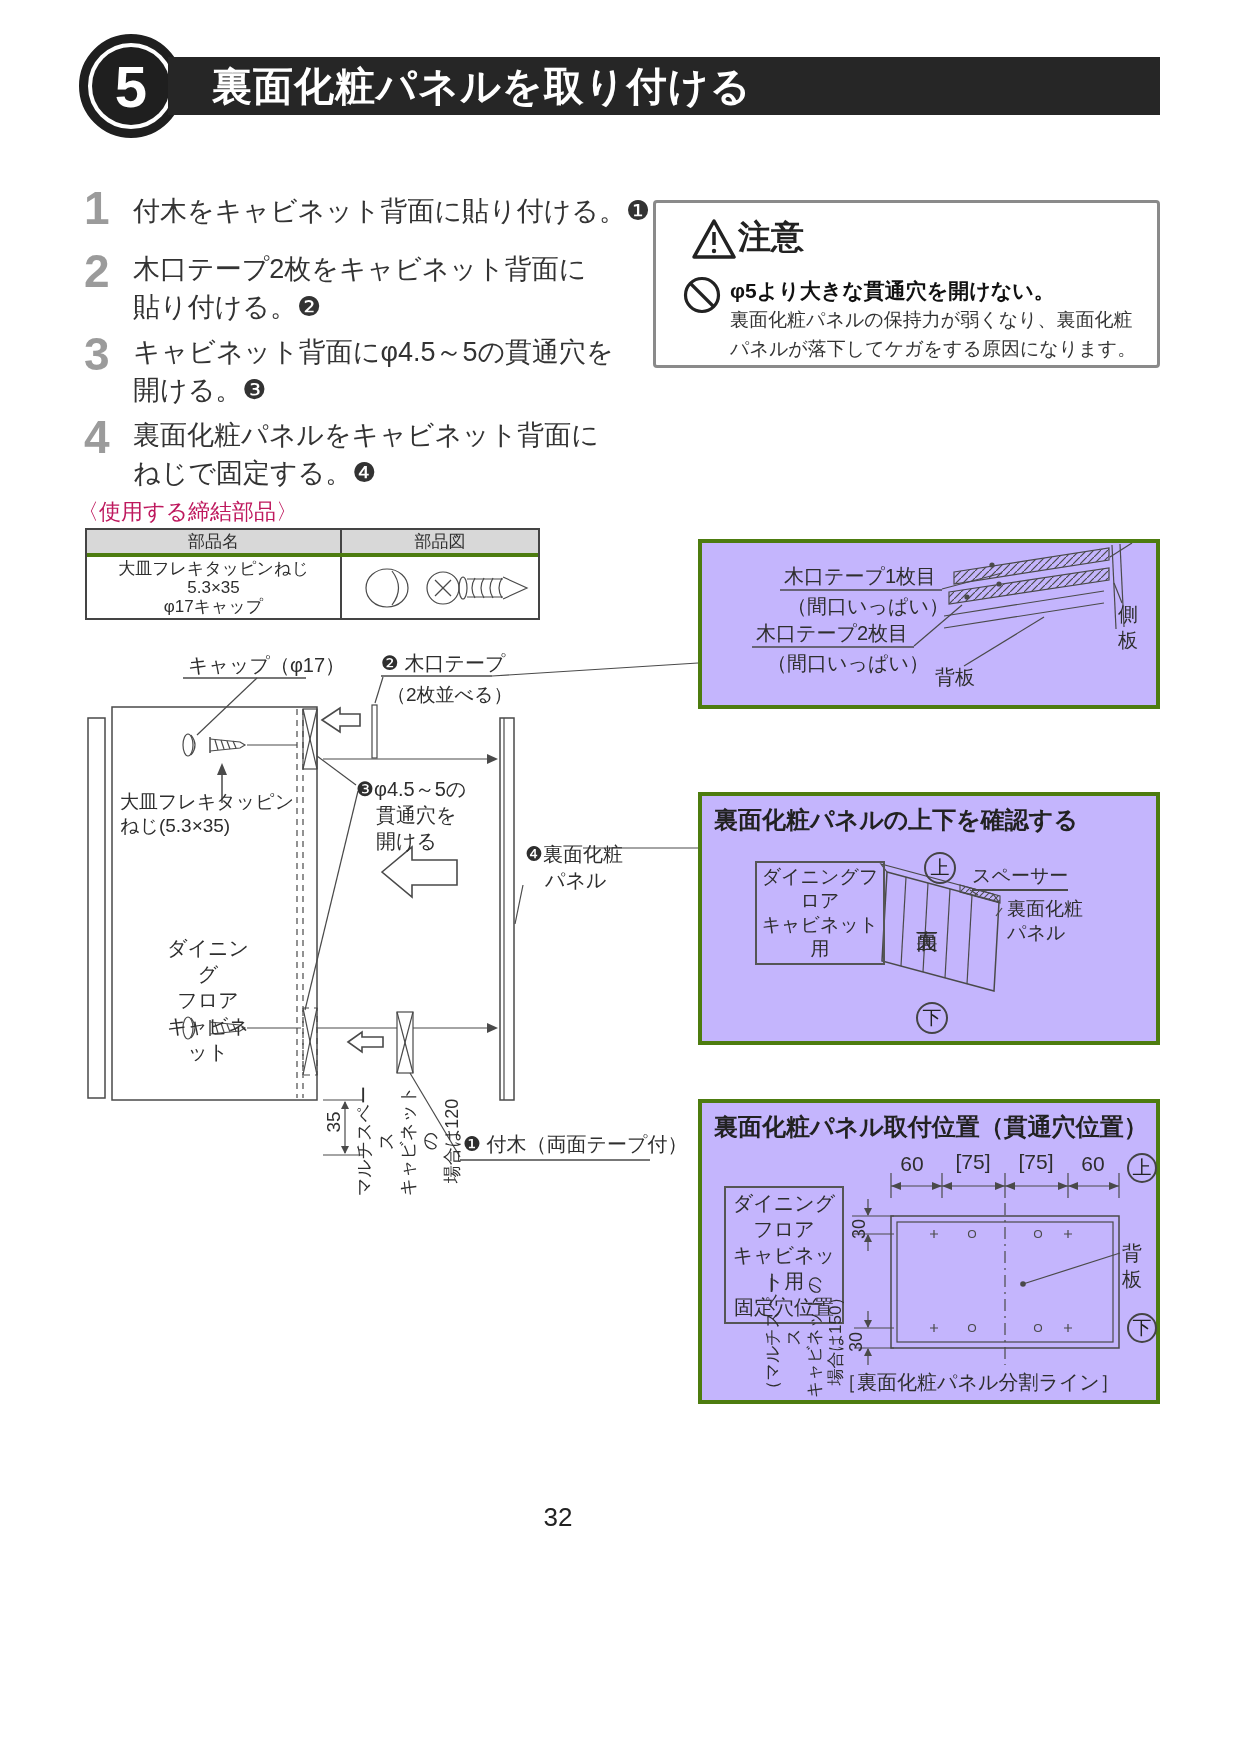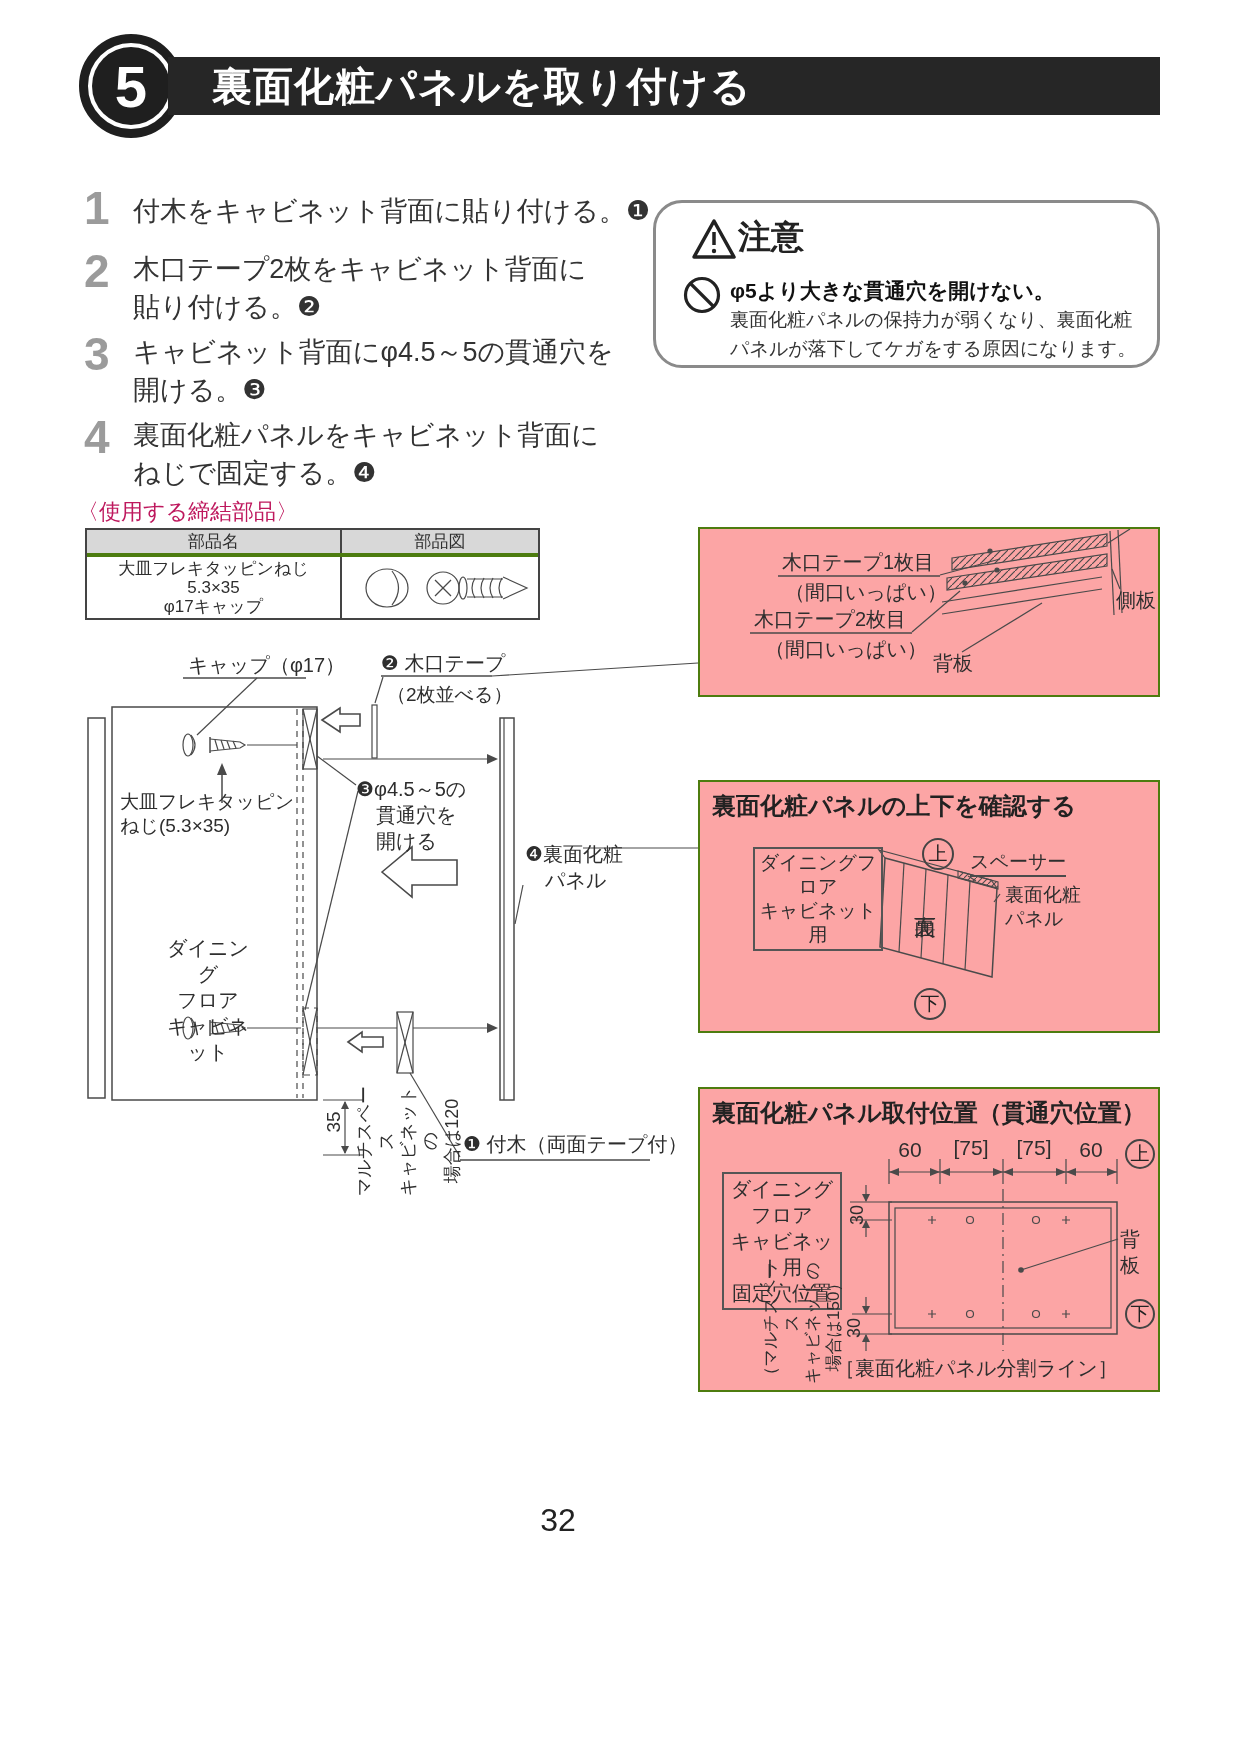--- a/index.html
+++ b/index.html
@@ -9,47 +9,47 @@
   
   .badge{left:79px;top:34px;width:104px;height:104px;border:9px solid #1f1f1f;border-radius:50%;box-sizing:border-box;background:#fff;}
   .badge-inner{position:absolute;left:4px;top:4px;right:4px;bottom:4px;background:#1f1f1f;border-radius:50%;
                color:#fff;font-size:58px;font-weight:bold;display:flex;align-items:center;justify-content:center;}
   .title-bar{left:168px;top:57px;width:992px;height:58px;background:#262626;color:#fff;
              font-size:40px;font-weight:bold;line-height:58px;padding-left:44px;box-sizing:border-box;letter-spacing:1px;}
   
   .step-num{width:40px;font-size:46px;font-weight:bold;color:#9b9b9b;line-height:44px;}
   .step-text{font-size:27px;line-height:38px;color:#333;white-space:pre-line;}
   
-  .caution-box{left:653px;top:200px;width:507px;height:168px;border:3px solid #8a8a8a;border-radius:29px;box-sizing:border-box;}
+  .caution-box{left:653px;top:200px;width:507px;height:168px;border:3px solid #8a8a8a;border-radius:4px;box-sizing:border-box;}
   .caution-title{left:82px;top:12px;font-size:33px;font-weight:bold;color:#222;}
   .caution-rule{left:74px;top:74px;font-size:21px;font-weight:bold;color:#111;}
   .caution-body{left:74px;top:102px;font-size:19px;line-height:29px;color:#333;white-space:pre-line;}
   
   .caption{font-size:22px;color:#be185d;}
   .ptable{left:85px;top:528px;width:455px;border:2px solid #444;box-sizing:border-box;}
   .prow{display:flex;}
   .pcell{box-sizing:border-box;border-right:2px solid #444;display:flex;align-items:center;justify-content:center;}
   .pcell:last-child{border-right:none;}
   .phead{background:#d8d8d8;height:23px;font-size:17px;border-bottom:4px solid #4d7c0f;}
   .pname{width:255px;}
   .pfig{width:196px;}
   .pdata{height:61px;font-size:17px;line-height:19px;text-align:center;white-space:pre-line;}
   
   .lbl{font-size:20px;line-height:26px;color:#2e2e2e;white-space:pre-line;}
   .lbl19{font-size:19px;line-height:24px;color:#2e2e2e;white-space:pre-line;}
   .lbl18{font-size:18px;line-height:22px;color:#2e2e2e;white-space:pre-line;}
   .ctr{text-align:center;}
   .underl{border-bottom:2px solid #4a4a4a;padding-bottom:1px;}
-  .dbox{border:2px solid #4d7c0f;box-sizing:border-box;background:#fca5a5;}
+  .dbox{border:4px solid #4d7c0f;box-sizing:border-box;background:#c4b5fd;margin-top:12px;}
   .dbox-title{font-size:24px;font-weight:bold;color:#222;}
   .tagbox{border:2px solid #555;box-sizing:border-box;font-size:19px;line-height:24px;text-align:center;white-space:pre-line;padding:2px 4px;}
   .circ-mark{border:2px solid #444;border-radius:50%;box-sizing:border-box;font-size:19px;display:flex;align-items:center;justify-content:center;color:#222;}
   .rot{transform-origin:0 0;transform:rotate(-90deg);white-space:pre-line;text-align:center;}
   .vert{writing-mode:vertical-rl;letter-spacing:2px;}
-  .footer-num{left:0;top:1502px;width:1116px;text-align:center;font-size:32px;color:#222;}
+  .footer-num{left:0;top:1502px;width:1116px;text-align:center;font-size:26px;color:#222;}
   svg{display:block;}
   svg .ln{stroke:#4a4a4a;stroke-width:1.5;fill:none;}
   svg .lnthin{stroke:#4a4a4a;stroke-width:1.2;fill:none;}
   svg .dash{stroke-dasharray:6 5;}
   svg .dashdot{stroke-dasharray:12 5 2 5;}
   svg .fillk{fill:#4a4a4a;stroke:none;}
   svg .hollow{fill:#ffffff;stroke:#4a4a4a;stroke-width:1.6;}
 </style>
 </head>
 <body>

